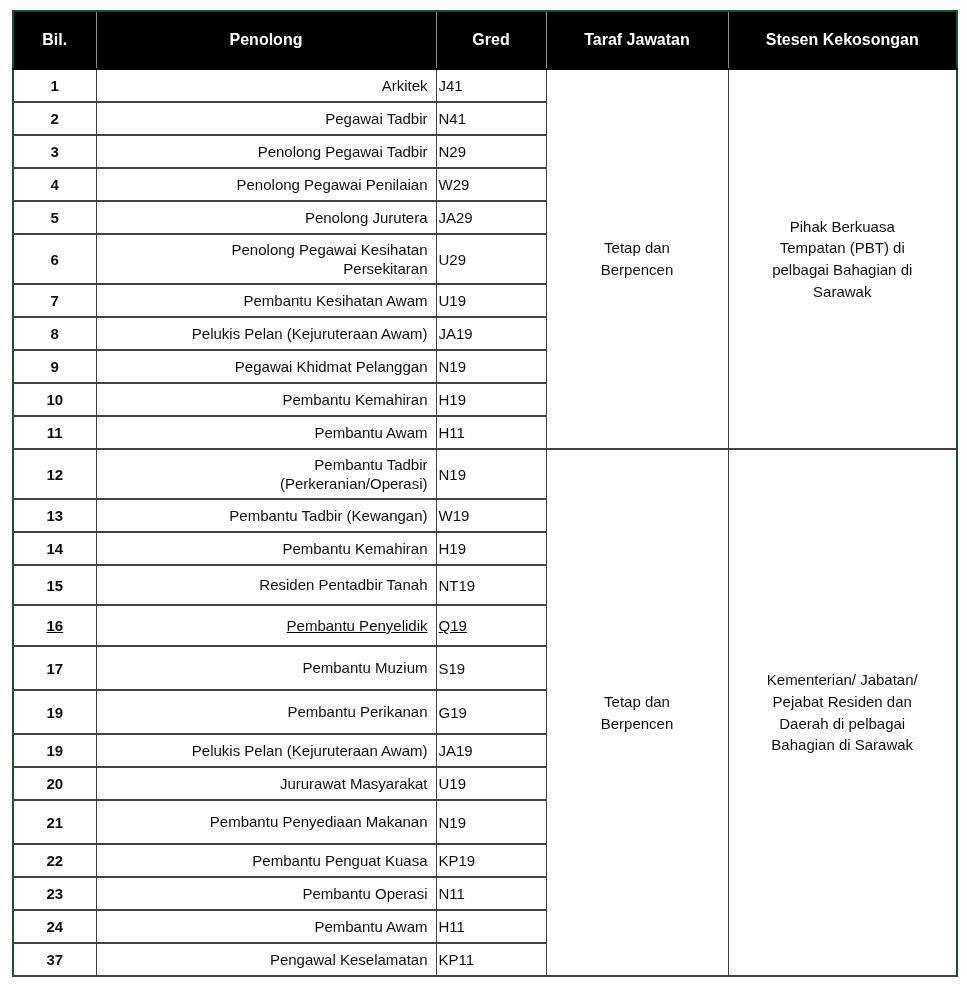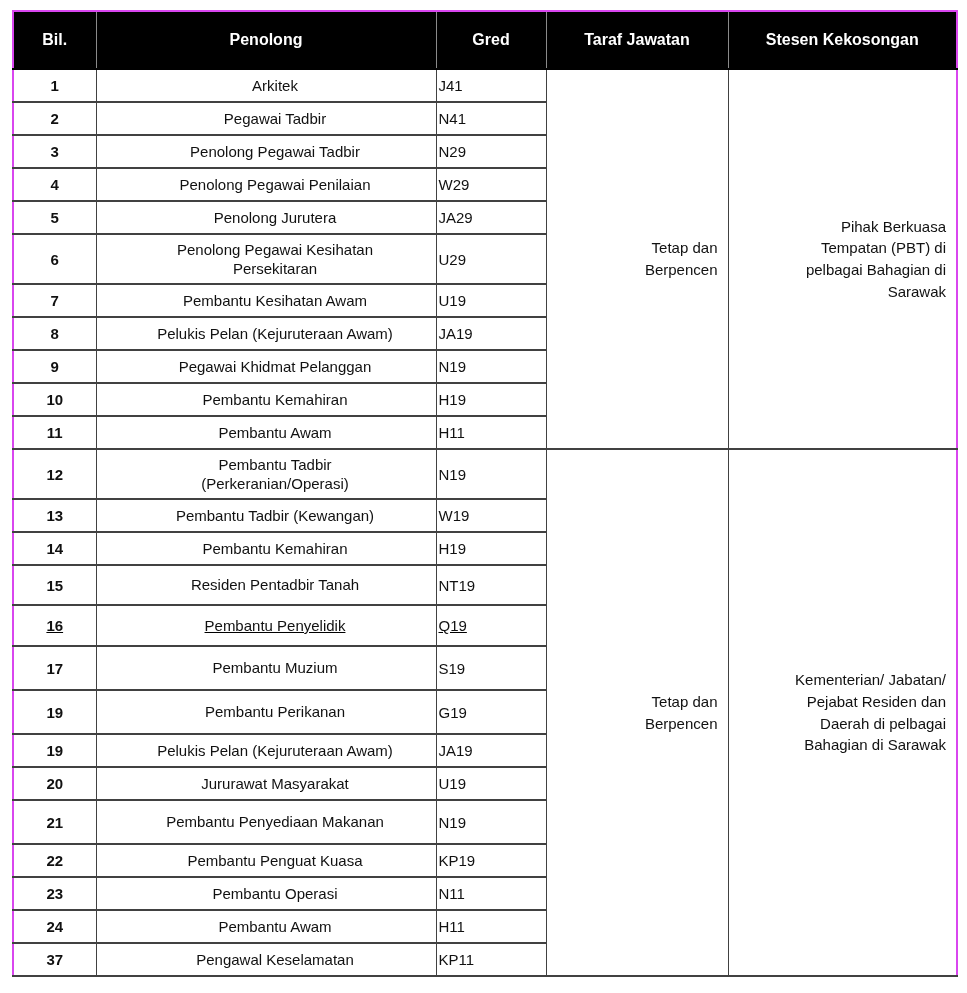--- a/index.html
+++ b/index.html
@@ -17,21 +17,21 @@
     background: #ffffff;
     overflow: hidden;
   }
   table.vacancy {
     position: absolute;
     left: 12px;
     top: 10px;
     width: 944px;
     border-collapse: collapse;
     table-layout: fixed;
-    border: 2px solid #d946ef;
+    border: 2px solid #14532d;
   }
   thead th {
     background: #000000;
     color: #ffffff;
     font-weight: bold;
     font-size: 16px;
     height: 56px;
     text-align: center;
     vertical-align: middle;
     border-bottom: 2px solid #000000;
@@ -56,30 +56,30 @@
   tbody tr:nth-child(17),
   tbody tr:nth-child(18),
   tbody tr:nth-child(21) { height: 44px; }
 
   td.c-bil {
     text-align: center;
     font-weight: bold;
     padding: 2px;
   }
   td.c-jaw {
-    text-align: center;
+    text-align: right;
     padding: 3px 8px 3px 26px;
     white-space: pre-line;
     line-height: 1.3;
   }
   td.c-gred {
     padding: 2px;
   }
   td.c-taraf, td.c-stesen {
-    text-align: right;
+    text-align: center;
     white-space: pre-line;
     line-height: 1.45;
     padding: 4px 10px;
   }
   tr.section-start td {
     border-top: 2px solid #000000;
   }
 </style>
 </head>
 <body>

